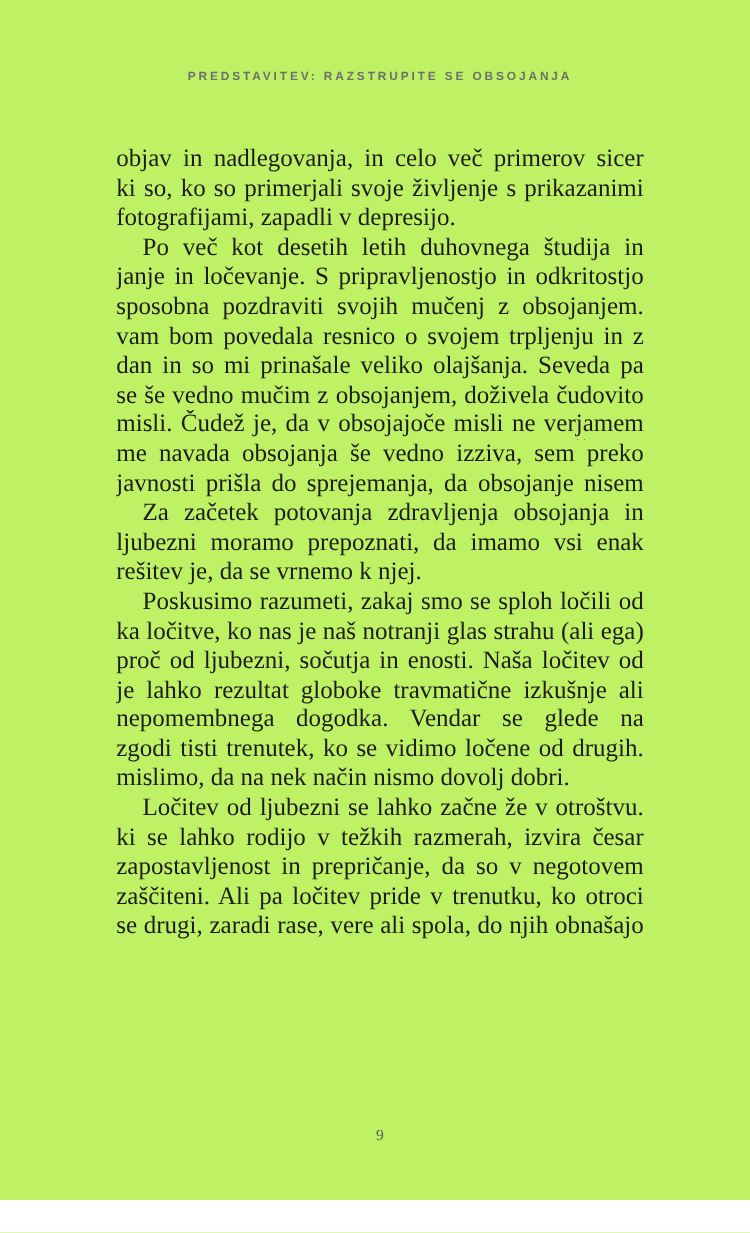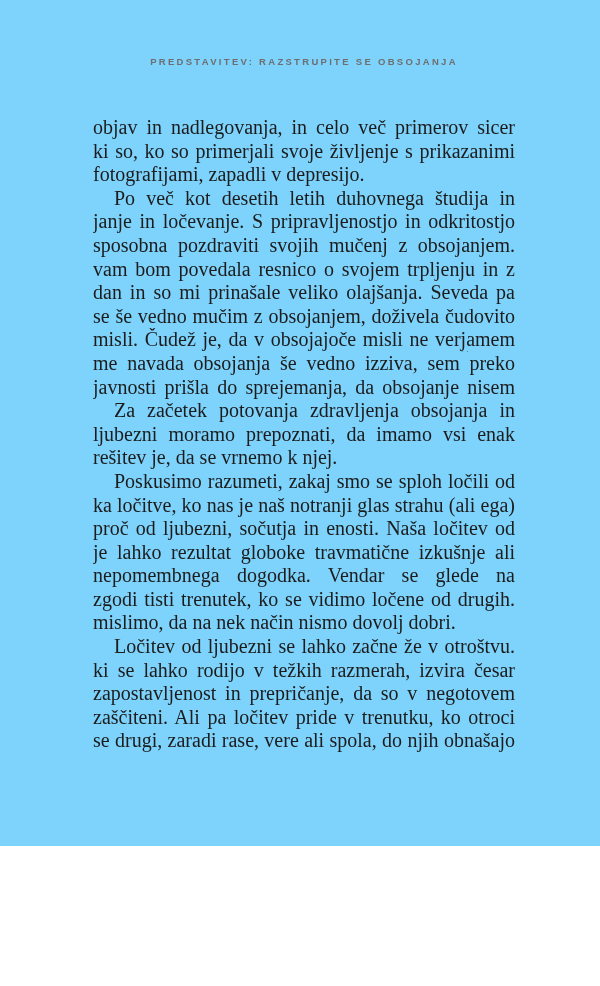--- a/index.html
+++ b/index.html
@@ -3,22 +3,22 @@
 <meta charset="utf-8">
 <style>
   html, body {
     margin: 0;
     padding: 0;
     background: #ffffff;
   }
   .page {
     position: relative;
     width: 600px;
-    height: 846px;
-    background: #7dd3fc;
+    height: 960px;
+    background: #bef264;
     overflow: hidden;
     font-family: "Liberation Serif", "DejaVu Serif", serif;
   }
   .running-head {
     position: absolute;
     top: 56px;
     left: 93px;
     width: 422px;
     text-align: center;
     font-family: "Liberation Sans", "DejaVu Sans", sans-serif;

